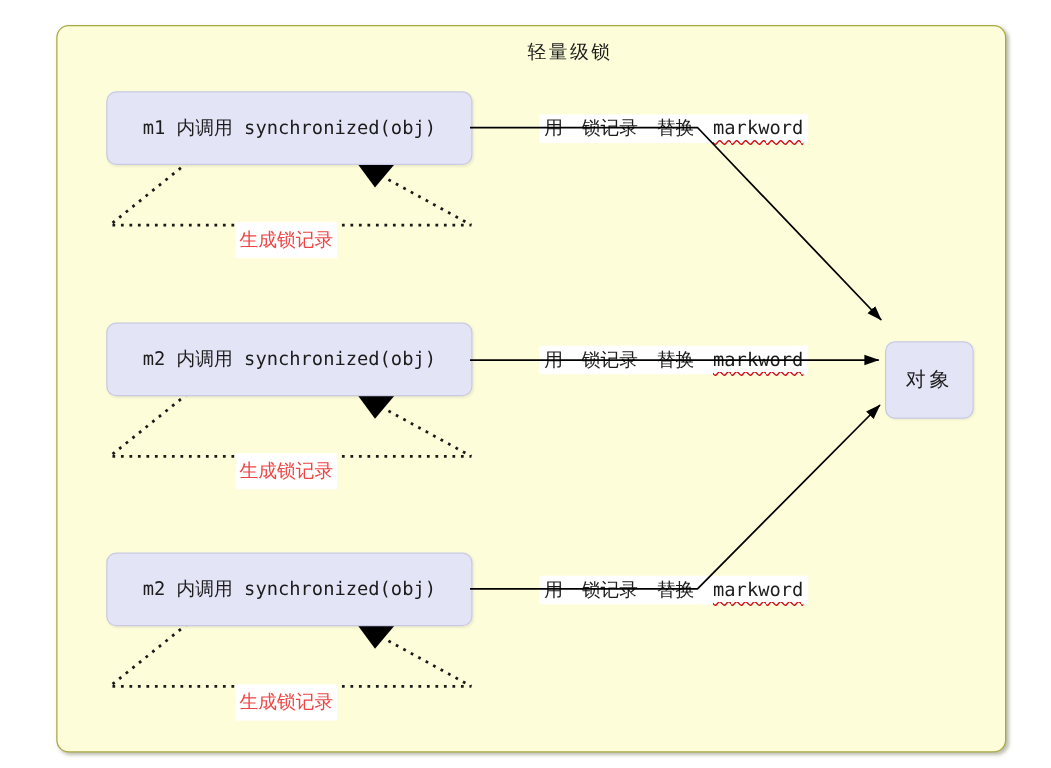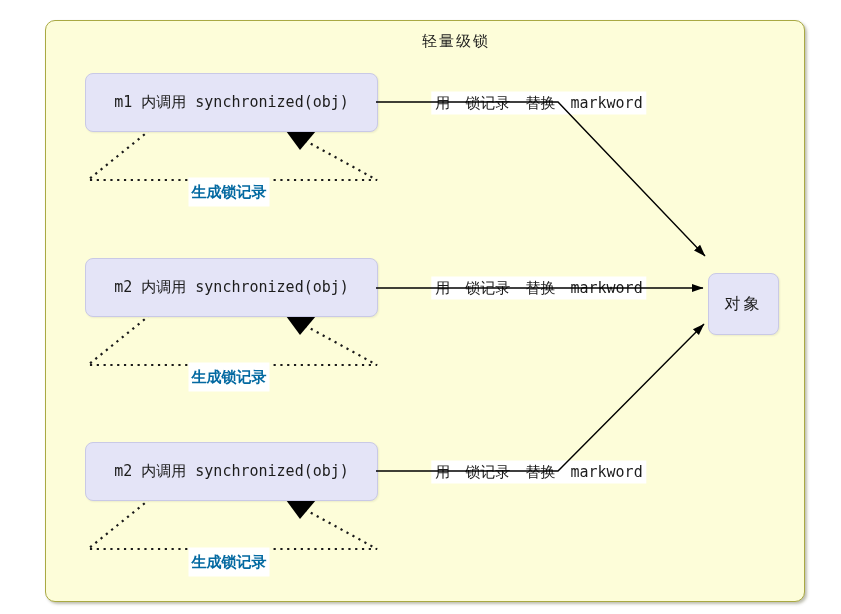--- a/index.html
+++ b/index.html
@@ -66,35 +66,35 @@
     transform: translate(-50%, -50%);
     background: #ffffff;
     padding: 2px 4px;
     font-size: 15px;
     color: #1c1c1c;
     white-space: nowrap;
     z-index: 2;
     word-spacing: 6px;
   }
   .edge-label .code {
+    text-decoration: underline;
     text-decoration-style: wavy;
     text-decoration-color: #cc1111;
     text-decoration-thickness: 1px;
     text-underline-offset: 4px;
   }
   .loop-label {
     position: absolute;
     transform: translate(-50%, -50%);
     background: #ffffff;
     padding: 5px 3px;
     font-size: 15px;
-    color: #0369a1;
+    color: #ef4444;
     white-space: nowrap;
     z-index: 2;
-    font-weight: bold;
   }
   svg.layer {
     position: absolute;
     left: 0;
     top: 0;
     pointer-events: none;
   }
   svg.under { z-index: 1; }
   svg.over  { z-index: 3; }
 </style>

